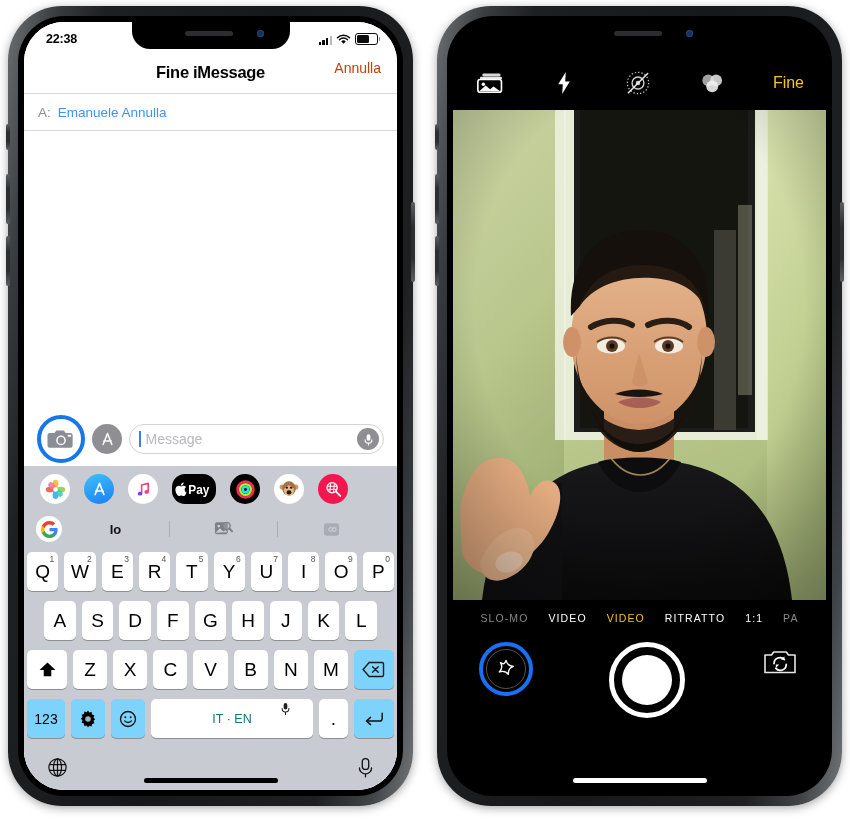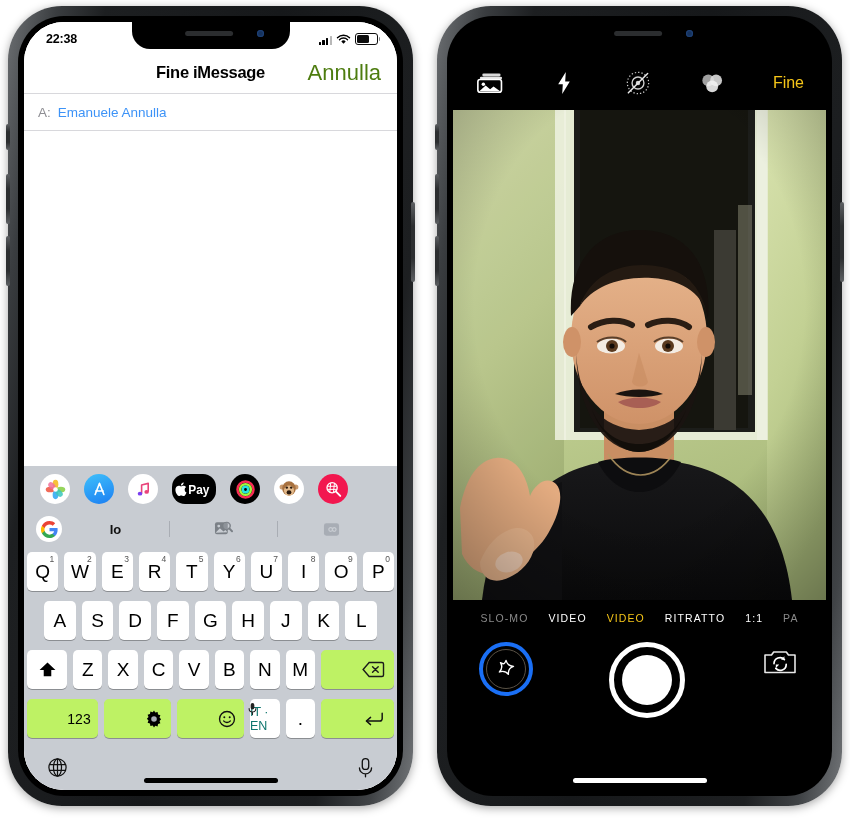--- a/index.html
+++ b/index.html
@@ -116,21 +116,21 @@
   .msg-screen { position:absolute; inset:0; background:#fff; display:flex; flex-direction:column; }
   .msg-navbar {
     height: 72px; padding-top: 30px;
     background: rgba(255,255,255,.96);
     display:flex; align-items:center; justify-content:center;
     position: relative; box-sizing: border-box;
     border-bottom: 0.5px solid #d8d8dc;
     flex: 0 0 auto;
   }
   .msg-title { font-size: 16.5px; font-weight: bold; color:#000; letter-spacing:-.3px; }
-  .msg-cancel { position:absolute; right: 16px; top: 38px; font-size:22px; color:#4d7c0f; }
+  .msg-cancel { position:absolute; right: 16px; top: 38px; font-size:14px; color:#c2410c; }
   .msg-to {
     flex: 0 0 auto;
     height: 36px; display:flex; align-items:center; gap:7px;
     padding: 0 14px; border-bottom: .5px solid #d8d8dc;
     background:#fff;
   }
   .msg-to .lbl { font-size: 13.5px; color:#8e8e93; }
   .msg-to .who { font-size: 13.5px; color:#3d93f7; }
   .msg-body { flex: 1 1 auto; background:#fff; }
 
@@ -201,21 +201,21 @@
     background:#fff; border-radius:5px;
     height: 39px; min-width: 29px; flex: 1 1 0;
     display:flex; align-items:center; justify-content:center;
     font-size:19px; color:#000; position:relative;
     box-shadow: 0 1px 0 rgba(0,0,0,.3);
   }
   .key sup {
     position:absolute; top:1.5px; right:4px;
     font-size:8.5px; color:#555; font-weight:normal;
   }
-  .key.dark { background:#bef264; box-shadow: 0 1px 0 rgba(0,0,0,.3); padding-left: 33px;}
+  .key.dark { background:#7dd3fc; box-shadow: 0 1px 0 rgba(0,0,0,.3);}
   .key.wide { flex: 0 0 40px; }
   .key.space { flex: 4 1 0; font-size:12.5px; color:#0f766e; position:relative;}
   .key.period { flex:0 0 26px; font-size:19px; }
   .kb-row.bottom .key { height:39px; }
   .kb-foot {
     height: 42px; display:flex; align-items:center; justify-content:space-between;
     padding: 0 20px; box-sizing:border-box;
   }
   .home-bar {
     position:absolute; bottom:7px; left:50%; transform:translateX(-50%);
@@ -301,20 +301,46 @@
             <span class="msg-cancel">Annulla</span>
           </div>
 
           <div class="msg-to">
             <span class="lbl">A:</span>
             <span class="who">Emanuele Annulla</span>
           </div>
 
           <div class="msg-body"></div>
 
+          <div class="input-bar">
+            <div class="cam-highlight">
+              <div class="ring"></div>
+              <svg class="cam-glyph" viewBox="0 0 30 23">
+                <path d="M3 5 h5 l2-2.5 h8 l2 2.5 h5 a2.5 2.5 0 0 1 2.5 2.5 v11 a2.5 2.5 0 0 1 -2.5 2.5 H3 a2.5 2.5 0 0 1 -2.5 -2.5 V7.5 A2.5 2.5 0 0 1 3 5 Z" fill="#8a8d93"></path>
+                <circle cx="15" cy="13" r="5.2" fill="#fff"></circle>
+                  <circle cx="15" cy="13" r="3.6" fill="#8a8d93"></circle>
+                <rect x="22" y="7" width="4" height="2" rx="1" fill="#fff"></rect>
+              </svg>
+            </div>
+            <div class="circ-btn">
+              <svg width="19" height="19" viewBox="0 0 20 20">
+                <path d="M10 3.6 L14.6 15.3 M10 3.6 L5.4 15.3 M6.1 11.6 h7.8" stroke="#fff" stroke-width="1.6" fill="none" stroke-linecap="round"></path>
+              </svg>
+            </div>
+            <div class="msg-field">
+              <span class="msg-caret"></span>
+              <span class="msg-ph">Message</span>
+              <span class="mic-circ">
+                <svg width="11" height="13" viewBox="0 0 12 14">
+                  <rect x="4" y="1.4" width="4" height="7" rx="2" fill="#fff"></rect>
+                  <path d="M2.3 7.3 a3.7 3.7 0 0 0 7.4 0 M6 11 v2" stroke="#fff" stroke-width="1.2" fill="none" stroke-linecap="round"></path>
+                </svg>
+              </span>
+            </div>
+          </div>
 
           <div class="app-drawer">
             <span class="app-ic" style="background:#fff;">
               <svg width="21" height="21" viewBox="0 0 22 22">
                 <g>
                   <ellipse cx="11" cy="5.4" rx="3" ry="4.6" fill="#f7c13a"></ellipse>
                   <ellipse cx="11" cy="16.6" rx="3" ry="4.6" fill="#4ab3f4"></ellipse>
                   <ellipse cx="5.4" cy="11" rx="4.6" ry="3" fill="#f05a46" opacity=".9"></ellipse>
                   <ellipse cx="16.6" cy="11" rx="4.6" ry="3" fill="#8bd04a" opacity=".9"></ellipse>
                   <ellipse cx="7.2" cy="7.2" rx="3" ry="4.4" transform="rotate(-45 7.2 7.2)" fill="#f0709a" opacity=".85"></ellipse>

